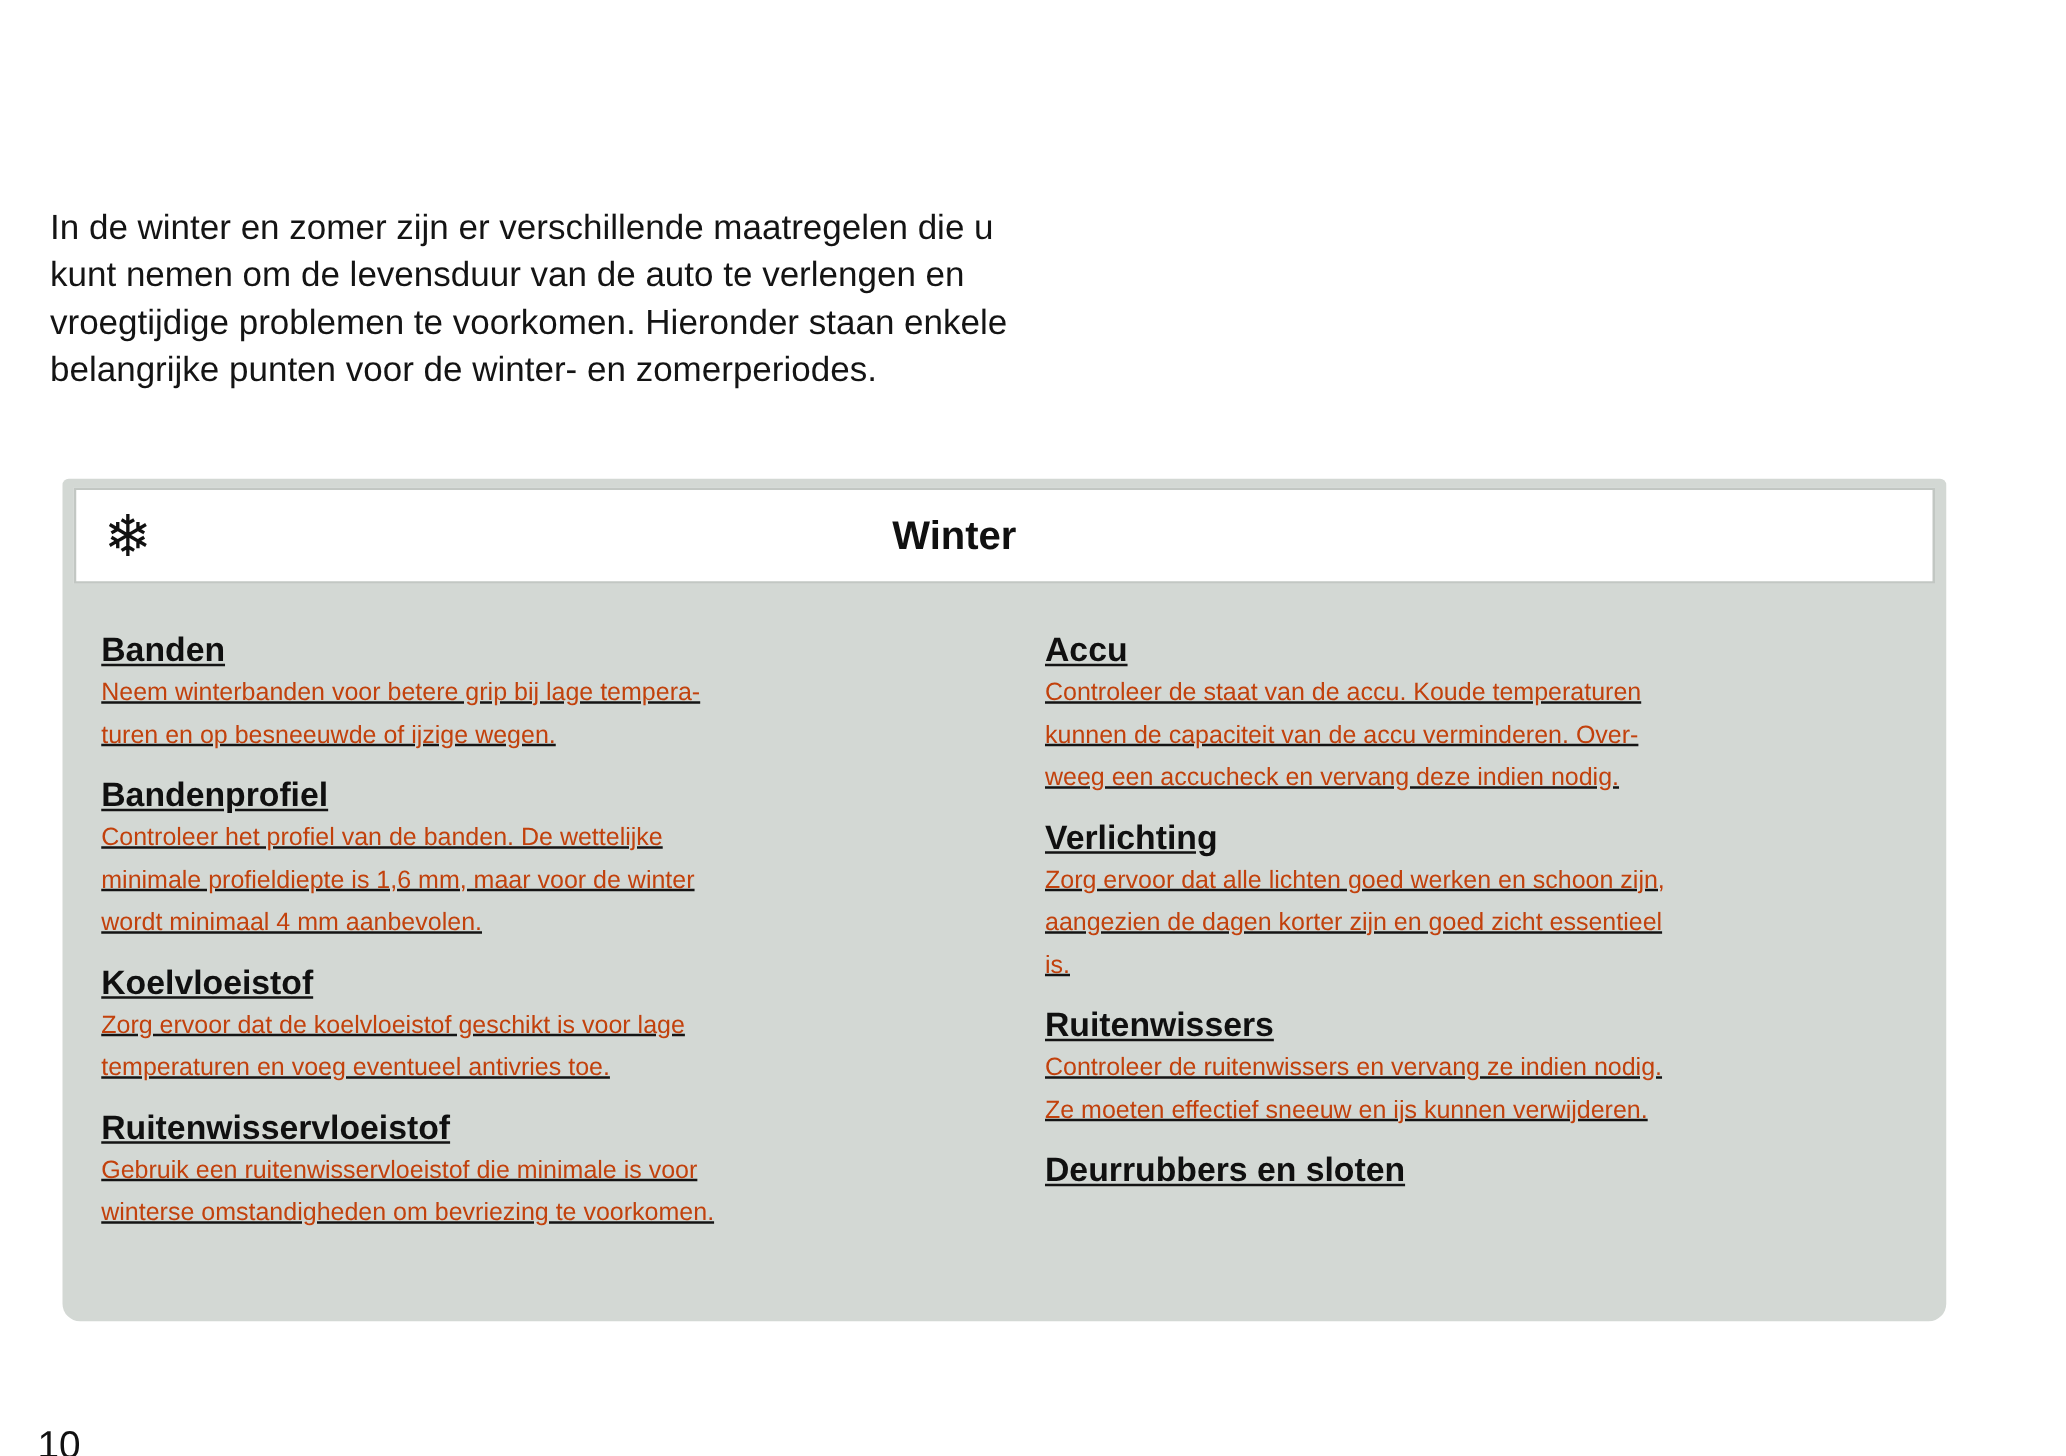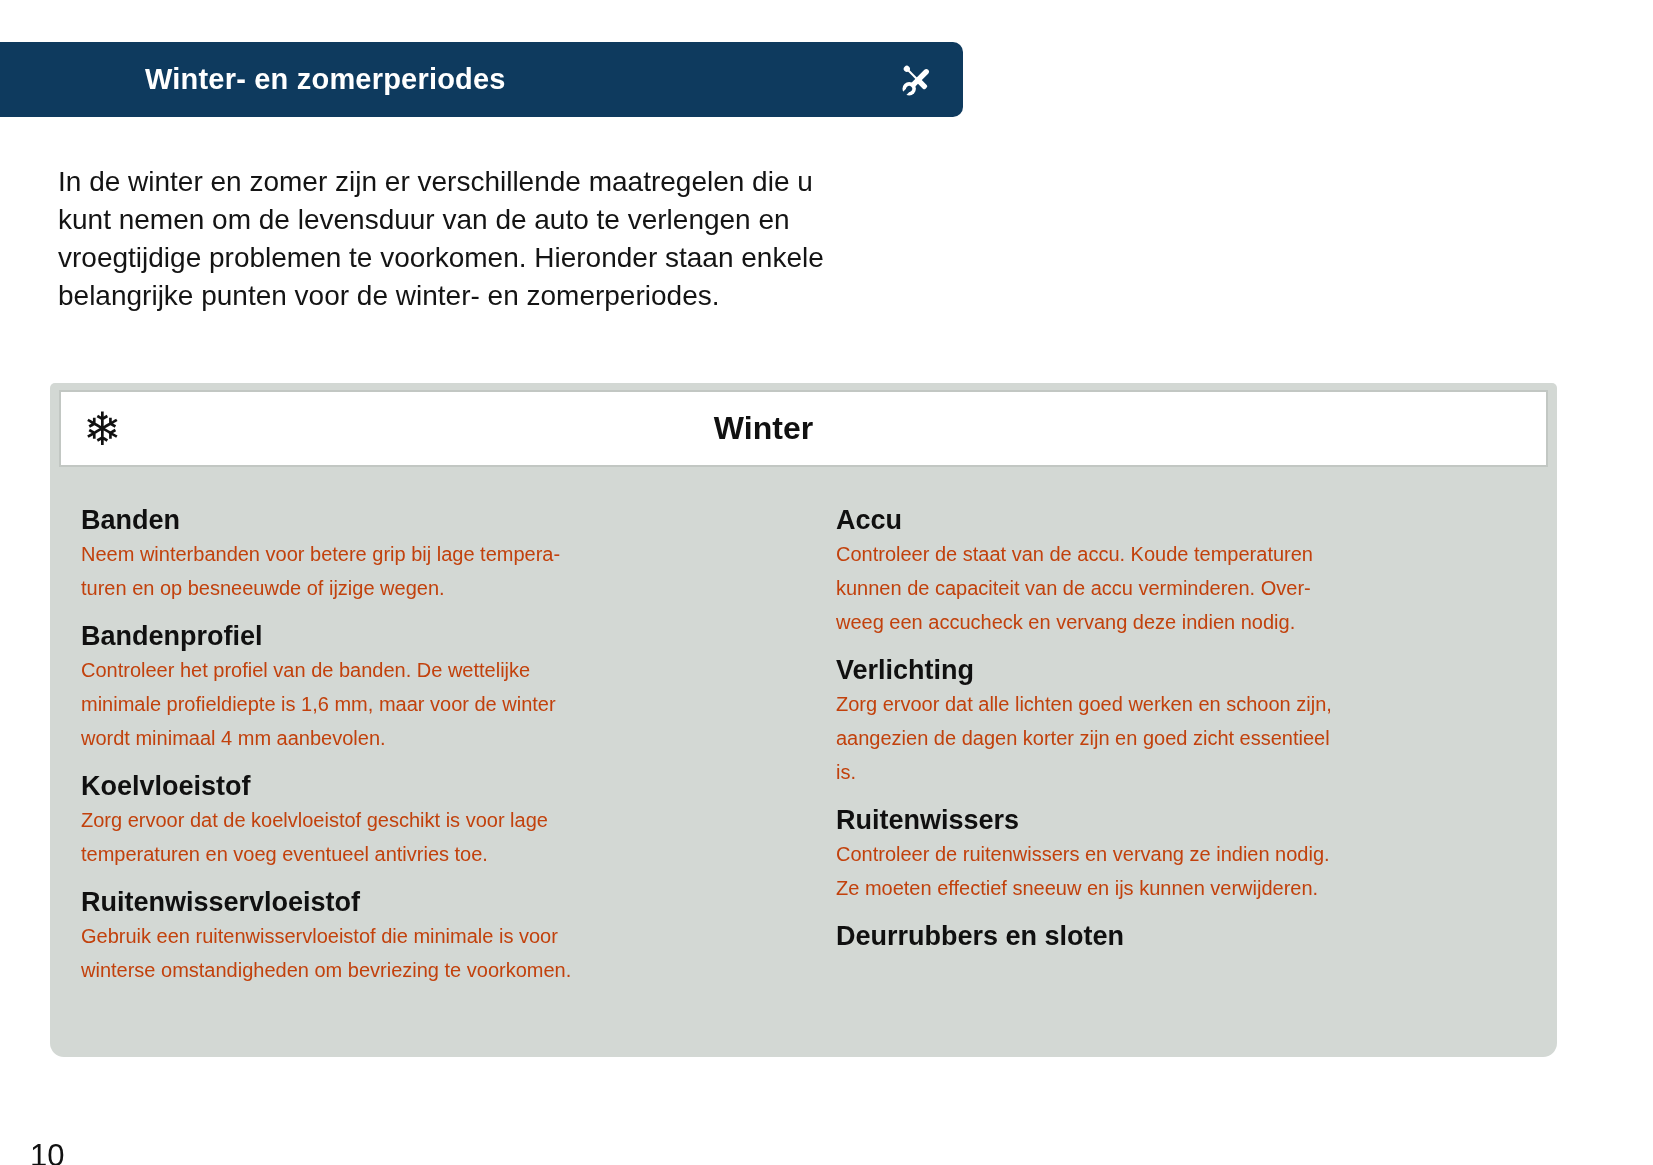--- a/index.html
+++ b/index.html
@@ -25,21 +25,21 @@
     font-size:29px;font-weight:bold;
     letter-spacing:.2px;
   }
   .band-icon{
     position:absolute;right:22px;top:50%;
     transform:translateY(-50%);
     width:46px;height:46px;
   }
   
   .intro{
-    position:absolute;left:58px;top:163px;
+    position:absolute;left:40px;top:163px;
     width:980px;
     font-size:28px;line-height:38px;
     white-space:pre;
     color:#141414;
   }
   
   .panel{
     position:absolute;left:50px;top:383px;
     width:1507px;height:674px;
     background:#d3d8d4;
@@ -65,58 +65,40 @@
     text-align:center;
     font-size:32px;font-weight:bold;
     color:#111111;
   }
   .panel-columns{
     display:flex;
     gap:37px;
     padding:36px 0 0 31px;
   }
   .col{width:718px;flex:none;}
-  .section{margin-bottom:14px;}
+  .section{margin-bottom:14px;text-decoration:underline;}
   .section-heading{
     font-size:27px;line-height:34px;
     font-weight:bold;color:#101010;
   }
   .section-body{
     font-size:20px;line-height:34px;
     white-space:pre;color:#c2410c;
   }
   
   .page-number{
     position:absolute;left:30px;top:1138px;
     font-size:31px;color:#111111;
   }
 </style>
 </head>
 <body>
 
 <div class="page">
 
-  <div class="title-band">
-    <span class="band-title">Winter- en zomerperiodes</span>
-    <svg class="band-icon" viewBox="0 0 48 48" aria-hidden="true">
-
-      <g transform="rotate(45 24 24)">
-        <circle cx="24" cy="37" r="7" fill="#ffffff"></circle>
-        <rect x="21.2" y="9" width="5.6" height="25" rx="2.8" fill="#ffffff"></rect>
-        <circle cx="24" cy="37" r="3.1" fill="#0e3a5e"></circle>
-        <rect x="21.6" y="37" width="4.8" height="11" fill="#0e3a5e"></rect>
-      </g>
-
-      <g transform="rotate(-45 24 24)">
-        <circle cx="24" cy="7.5" r="3.2" fill="#ffffff"></circle>
-        <rect x="22.9" y="9.5" width="2.2" height="12.5" fill="#ffffff"></rect>
-        <rect x="21.2" y="21.5" width="5.6" height="14.5" rx="2" fill="#ffffff"></rect>
-      </g>
-    </svg>
-  </div>
 
   <div class="intro">In de winter en zomer zijn er verschillende maatregelen die u
 kunt nemen om de levensduur van de auto te verlengen en
 vroegtijdige problemen te voorkomen. Hieronder staan enkele
 belangrijke punten voor de winter- en zomerperiodes.</div>
 
   <div class="panel">
     <div class="panel-header">
       <span class="snowflake">❄</span>
       <span class="panel-title">Winter</span>

